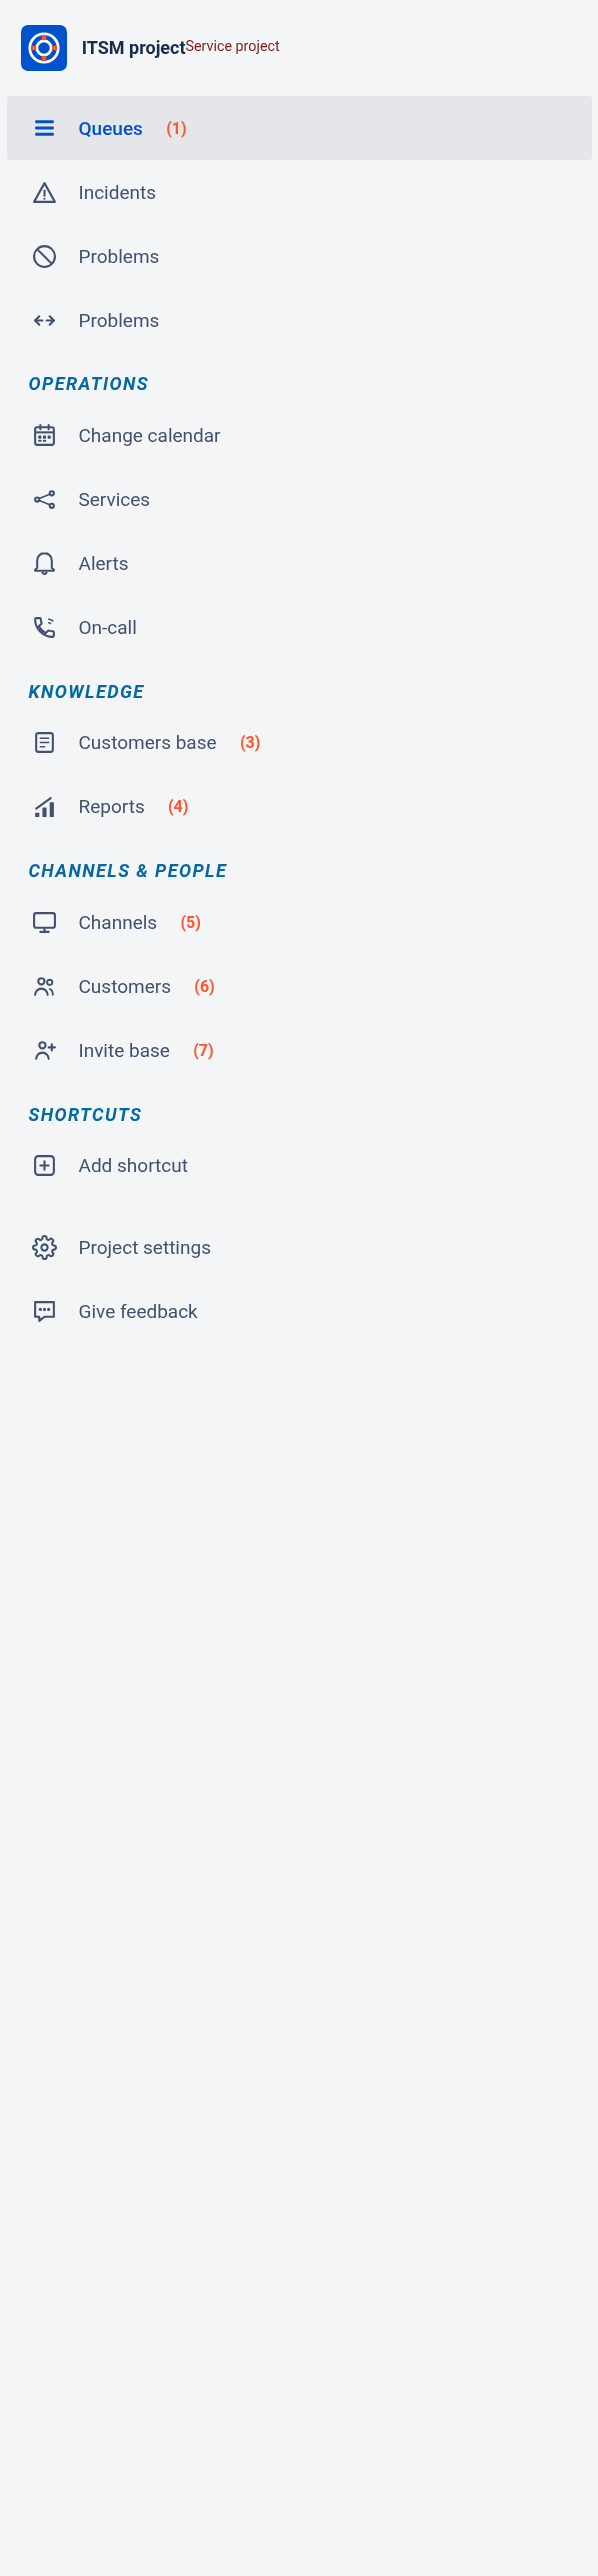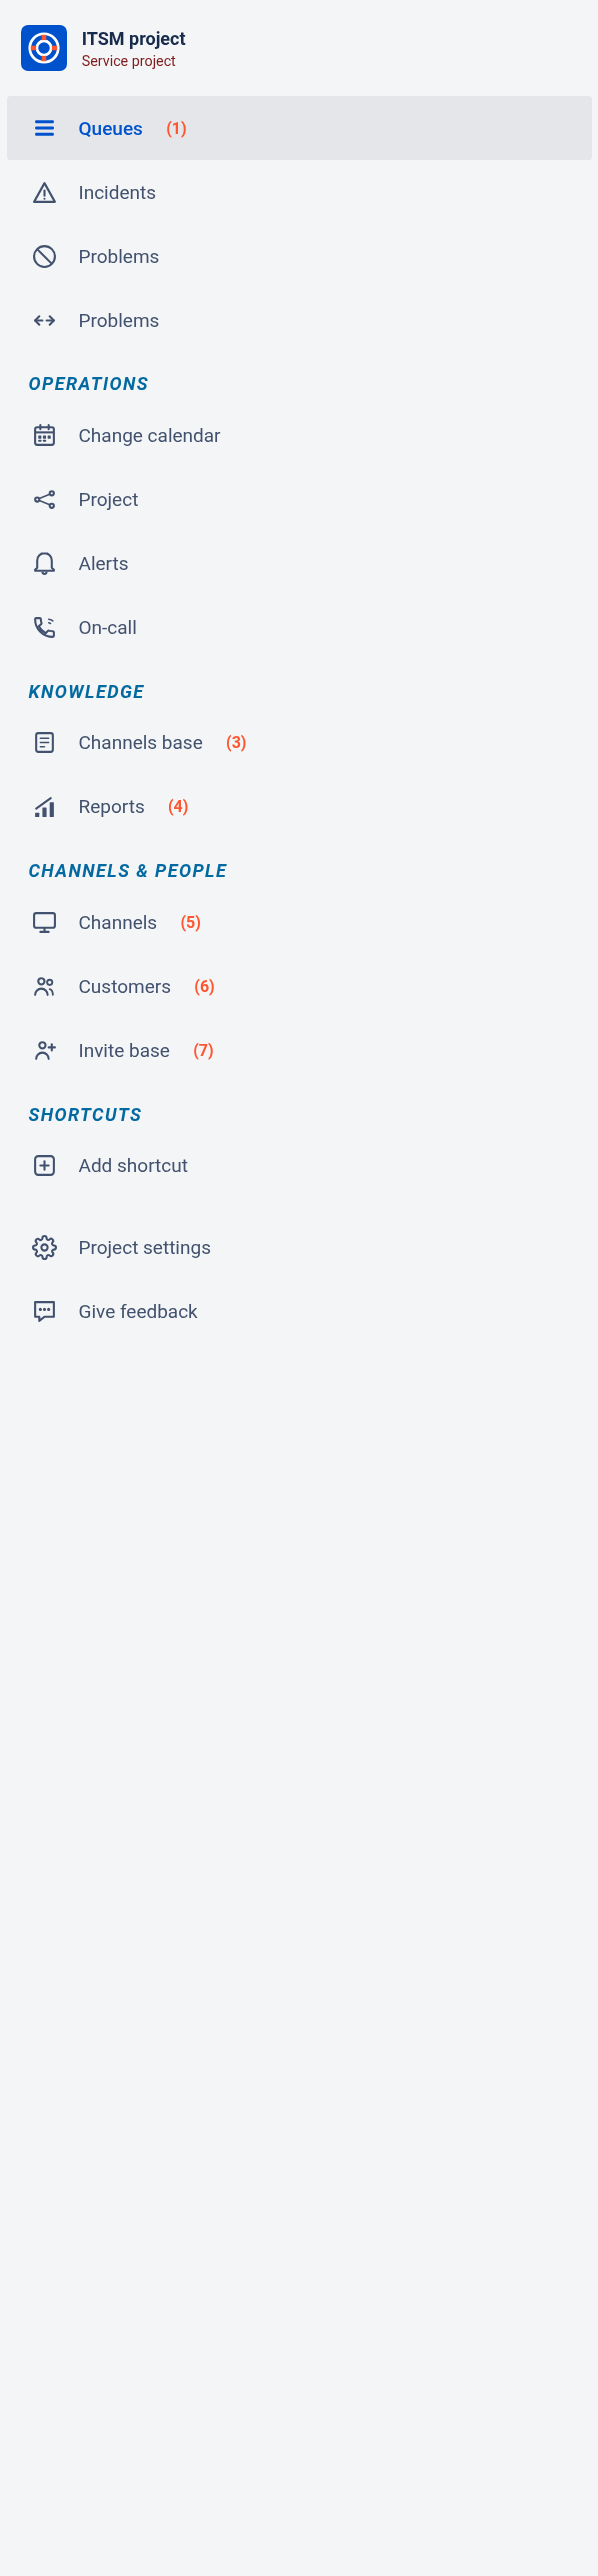--- a/index.html
+++ b/index.html
@@ -39,21 +39,21 @@
       flex-shrink: 0;
     }
 
     .project-logo svg {
       width: 32px;
       height: 32px;
     }
 
     .project-info {
       display: flex;
-      flex-direction: column;
+      flex-direction: row;
     }
 
     .project-name {
       font-size: 18px;
       font-weight: 700;
       color: #172b4d;
       line-height: 1.3;
     }
 
     .project-type {
@@ -217,21 +217,21 @@
   <div class="nav-item">
     <span class="nav-item-icon">
       <svg width="25" height="25" viewBox="0 0 24 24" fill="none">
         <circle cx="5" cy="12" r="2" stroke="currentColor" stroke-width="2" fill="none"></circle>
         <circle cx="19" cy="6" r="2" stroke="currentColor" stroke-width="2" fill="none"></circle>
         <circle cx="19" cy="18" r="2" stroke="currentColor" stroke-width="2" fill="none"></circle>
         <line x1="7" y1="11" x2="17" y2="7" stroke="currentColor" stroke-width="1.5"></line>
         <line x1="7" y1="13" x2="17" y2="17" stroke="currentColor" stroke-width="1.5"></line>
       </svg>
     </span>
-    <span class="nav-item-label">Project</span>
+    <span class="nav-item-label">Services</span>
   </div>
 
   <div class="nav-item">
     <span class="nav-item-icon">
       <svg width="25" height="25" viewBox="0 0 24 24" fill="none">
         <path d="M12 2C8.13 2 5 5.13 5 9v7l-2 2v1h18v-1l-2-2V9c0-3.87-3.13-7-7-7z" stroke="currentColor" stroke-width="2" fill="none" stroke-linejoin="round"></path>
         <path d="M10 20a2 2 0 0 0 4 0" stroke="currentColor" stroke-width="2" fill="none"></path>
       </svg>
     </span>
     <span class="nav-item-label">Alerts</span>
@@ -252,21 +252,21 @@
 
   <div class="nav-item">
     <span class="nav-item-icon">
       <svg width="25" height="25" viewBox="0 0 24 24" fill="none">
         <rect x="4" y="3" width="16" height="18" rx="2" stroke="currentColor" stroke-width="2" fill="none"></rect>
         <line x1="8" y1="8" x2="16" y2="8" stroke="currentColor" stroke-width="1.5" stroke-linecap="round"></line>
         <line x1="8" y1="12" x2="16" y2="12" stroke="currentColor" stroke-width="1.5" stroke-linecap="round"></line>
         <line x1="8" y1="16" x2="12" y2="16" stroke="currentColor" stroke-width="1.5" stroke-linecap="round"></line>
       </svg>
     </span>
-    <span class="nav-item-label">Channels base</span>
+    <span class="nav-item-label">Customers base</span>
     <span class="badge">(3)</span>
   </div>
 
   <div class="nav-item">
     <span class="nav-item-icon">
       <svg width="25" height="25" viewBox="0 0 24 24" fill="none">
         <rect x="3" y="18" width="4" height="4" rx="0.5" fill="currentColor"></rect>
         <rect x="10" y="13" width="4" height="9" rx="0.5" fill="currentColor"></rect>
         <rect x="17" y="8" width="4" height="14" rx="0.5" fill="currentColor"></rect>
         <polyline points="4,14 11,9 18,4" stroke="currentColor" stroke-width="2" stroke-linecap="round" fill="none"></polyline>

